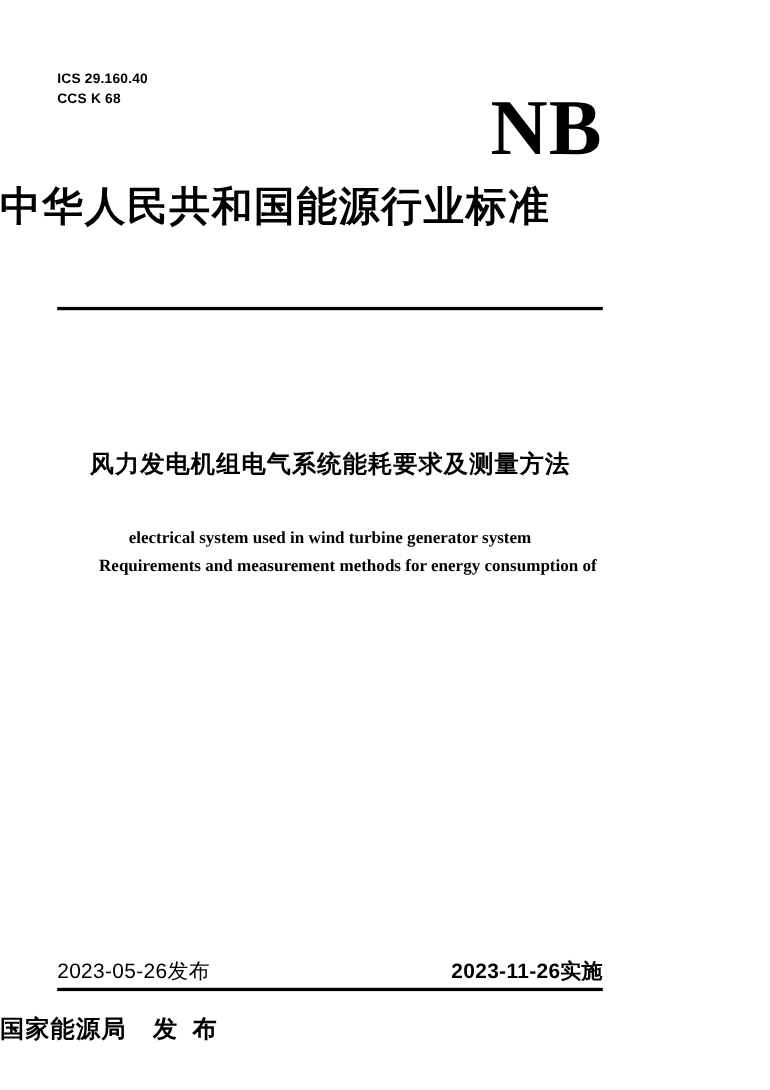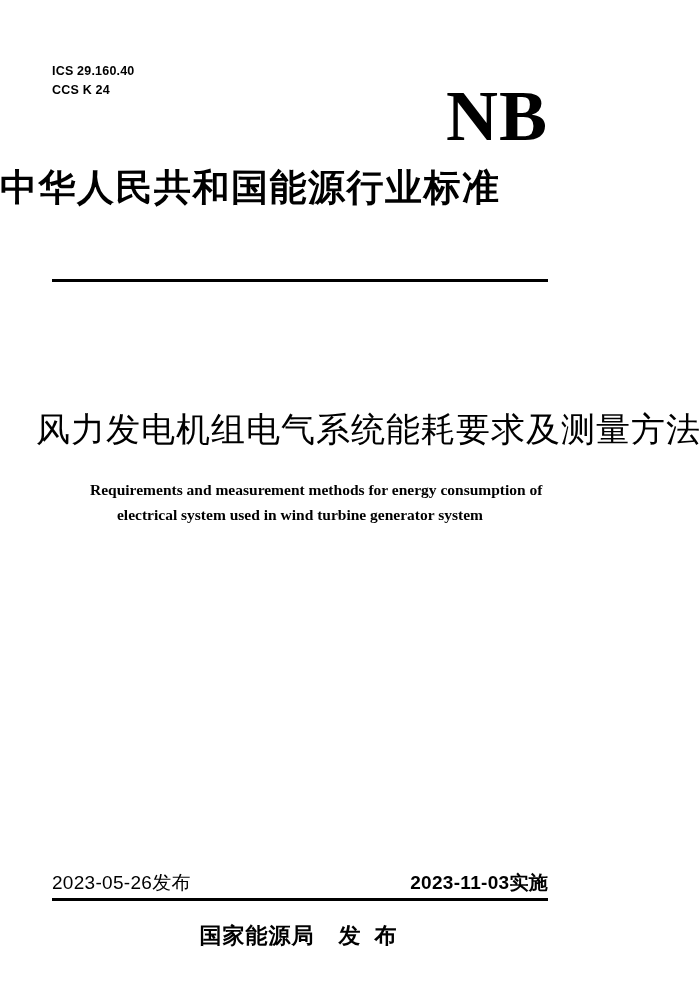--- a/index.html
+++ b/index.html
@@ -97,25 +97,24 @@
   }
 
   
   .doc-title-cn {
     position: absolute;
     left: 0;
     right: 0;
     top: 375px;
     text-align: center;
     font-family: "Liberation Sans", sans-serif;
-    font-weight: normal;
-    font-size: 34px;
+    font-weight: bold;
+    font-size: 22px;
     letter-spacing: 1px;
     white-space: nowrap;
-    padding-left: 36px;
   }
   .doc-title-en {
     position: absolute;
     left: 90px;
     right: 90px;
     top: 445px;
     text-align: center;
     font-family: "Liberation Serif", serif;
     font-weight: bold;
     font-size: 15.5px;
@@ -146,58 +145,58 @@
     letter-spacing: 0.3px;
     white-space: nowrap;
   }
 
   
   .publisher {
     position: absolute;
     left: 0;
     right: 0;
     top: 889px;
-    text-align: center;
+    text-align: left;
     font-family: "Liberation Sans", sans-serif;
     font-weight: bold;
     font-size: 22px;
     letter-spacing: 1px;
     white-space: nowrap;
   }
   .publisher .pub-verb {
     margin-left: 24px;
     letter-spacing: 4px;
   }
 </style>
 </head>
 <body>
 
 <div class="page">
 
   <div class="ics-block">
     <div>ICS 29.160.40</div>
-    <div>CCS K 24</div>
+    <div>CCS K 68</div>
   </div>
 
   <div class="nb-logo">NB</div>
 
   <div class="std-title-cn">中华人民共和国能源行业标准</div>
 
 
   <div class="rule-top"></div>
 
   <div class="doc-title-cn">风力发电机组电气系统能耗要求及测量方法</div>
 
   <div class="doc-title-en">
+    <div>electrical system used in wind turbine generator system</div>
     <div>Requirements and measurement methods for energy consumption of</div>
-    <div>electrical system used in wind turbine generator system</div>
   </div>
 
   <div class="date-issue">2023-05-26发布</div>
-  <div class="date-effective">2023-11-03实施</div>
+  <div class="date-effective">2023-11-26实施</div>
 
   <div class="rule-bottom"></div>
 
   <div class="publisher">
     <span>国家能源局</span><span class="pub-verb">发 布</span>
   </div>
 
 </div>
 
 </body></html>

